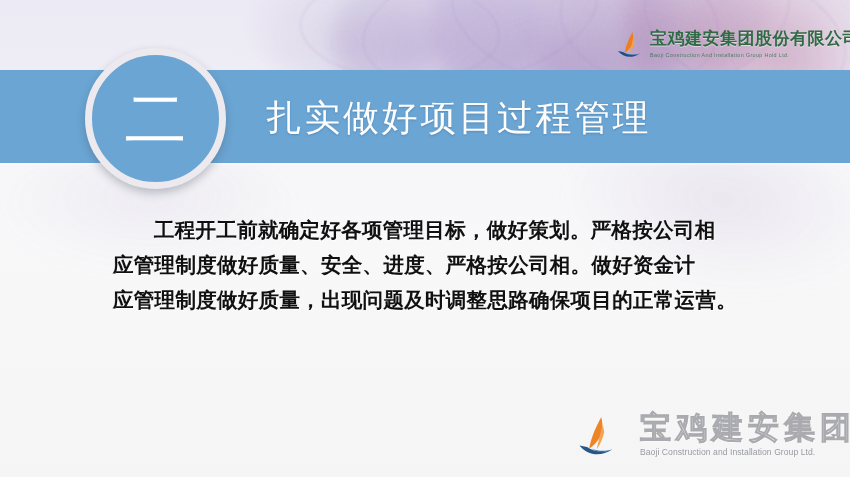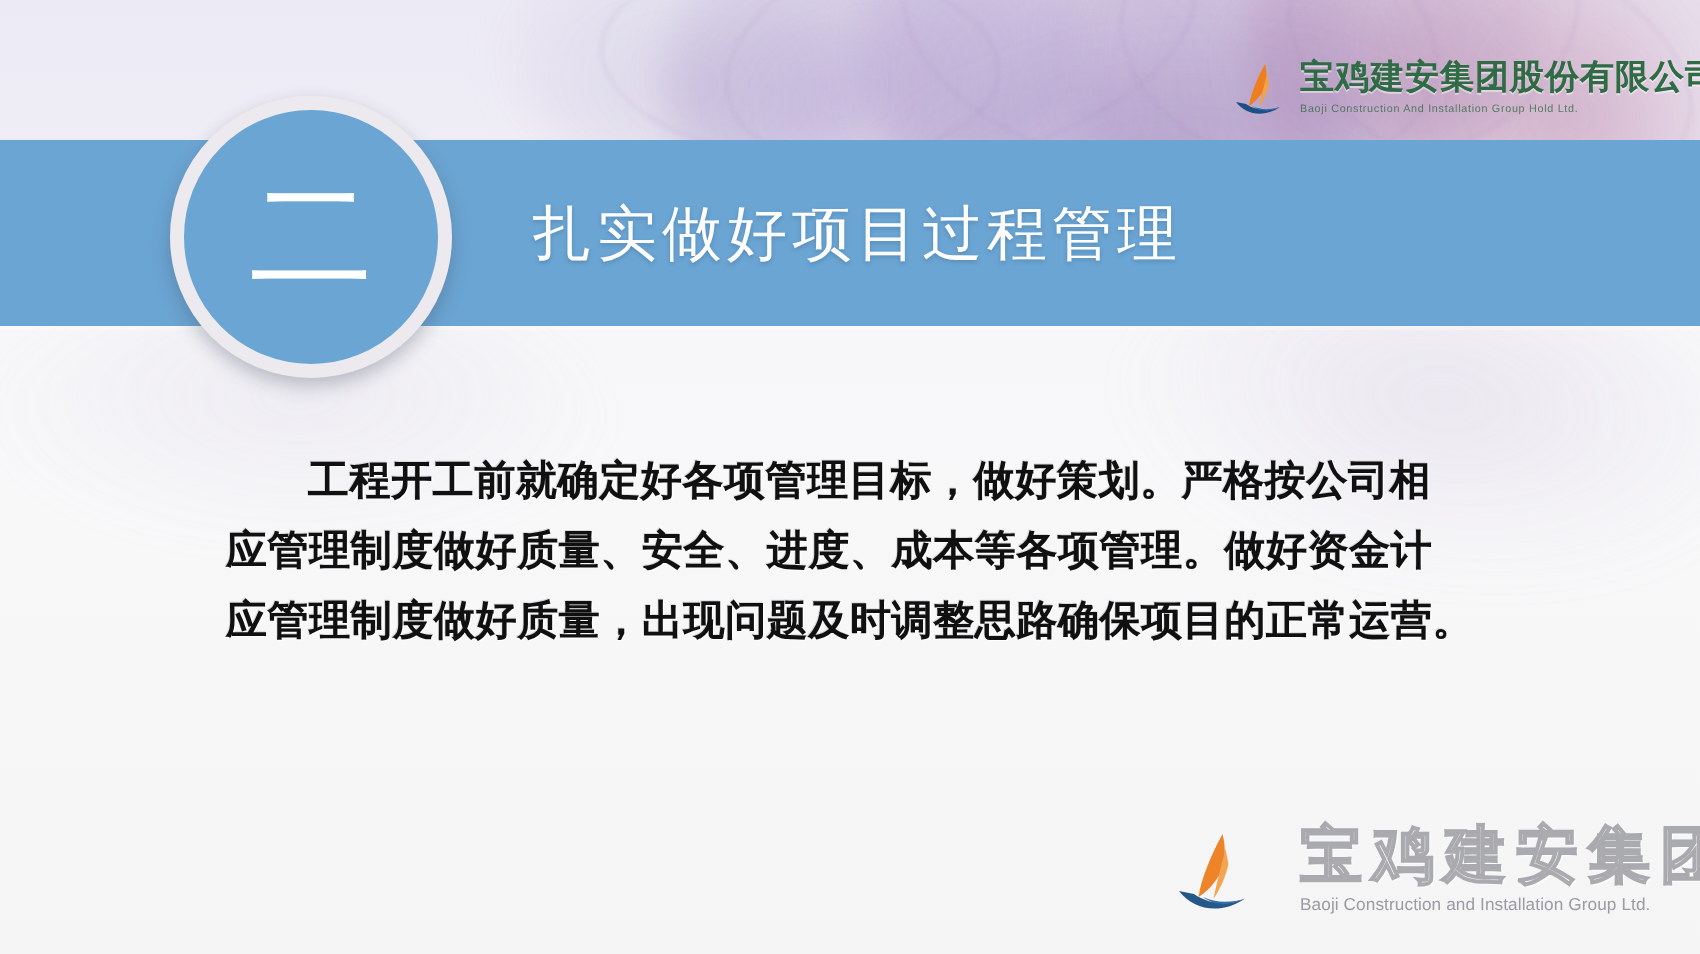--- a/index.html
+++ b/index.html
@@ -184,32 +184,32 @@
     line-height: 1;
     letter-spacing: 0;
     user-select: none;
   }
 
   
   .slide-title {
     position: absolute;
     left: 266px; top: 98px;
     font-family: "Liberation Serif", serif;
-    font-size: 30px;
+    font-size: 36px;
     color: #fdfdfd;
     letter-spacing: 2.5px;
     line-height: 40px;
     white-space: nowrap;
     text-shadow: 0 1px 2px rgba(40,80,120,.30);
   }
 
   
   .body-copy {
     position: absolute;
-    left: 113px; top: 223px;
+    left: 113px; top: 212px;
     width: 632px;
   }
   .body-copy .line {
     font-family: "Liberation Sans", sans-serif;
     font-size: 20.5px;
     font-weight: bold;
     color: #101010;
     line-height: 35px;
     letter-spacing: .3px;
     white-space: nowrap;
@@ -219,20 +219,21 @@
 
   
   .watermark {
     position: absolute;
     left: 588px; top: 411px;
     width: 258px; height: 58px;
     display: flex;
     align-items: flex-start;
     gap: 20px;
     opacity: .95;
+    justify-content: center;
   }
   .watermark .mark {
     width: 42px; height: 46px;
     position: relative;
     flex: 0 0 auto;
     margin-top: 4px;
   }
   .watermark .txtcol { display: flex; flex-direction: column; }
   .watermark .cn {
     font-family: "Liberation Sans", sans-serif;
@@ -295,21 +296,21 @@
   <div class="band"></div>
 
   <div class="num-circle">
     <span class="glyph">二</span>
   </div>
 
   <div class="slide-title">扎实做好项目过程管理</div>
 
   <div class="body-copy">
     <div class="line indent">工程开工前就确定好各项管理目标，做好策划。严格按公司相</div>
-    <div class="line">应管理制度做好质量、安全、进度、成本等各项管理。做好资金计</div>
+    <div class="line">应管理制度做好质量、安全、进度、严格按公司相。做好资金计</div>
     <div class="line">应管理制度做好质量，出现问题及时调整思路确保项目的正常运营。</div>
   </div>
 
   <div class="watermark">
     <div class="mark">
       <svg width="42" height="46" viewBox="0 0 56 60" xmlns="http://www.w3.org/2000/svg">
         <path d="M31 2 C23 17 17 31 15 44 C20 41 26 35 31 26 C33 19 33 9 31 2 Z" fill="#ee7e1e"></path>
         <path d="M33 12 C30 24 27 35 25 45 C29 40 33 31 35 22 Z" fill="#f3a24a"></path>
         <path d="M2 40 C12 53 30 56 46 45 C36 50 22 49 12 42 Z" fill="#1b4f86"></path>
         <path d="M18 44 C26 50 36 50 46 45 C37 48 26 48 18 44 Z" fill="#2a66a8"></path>

